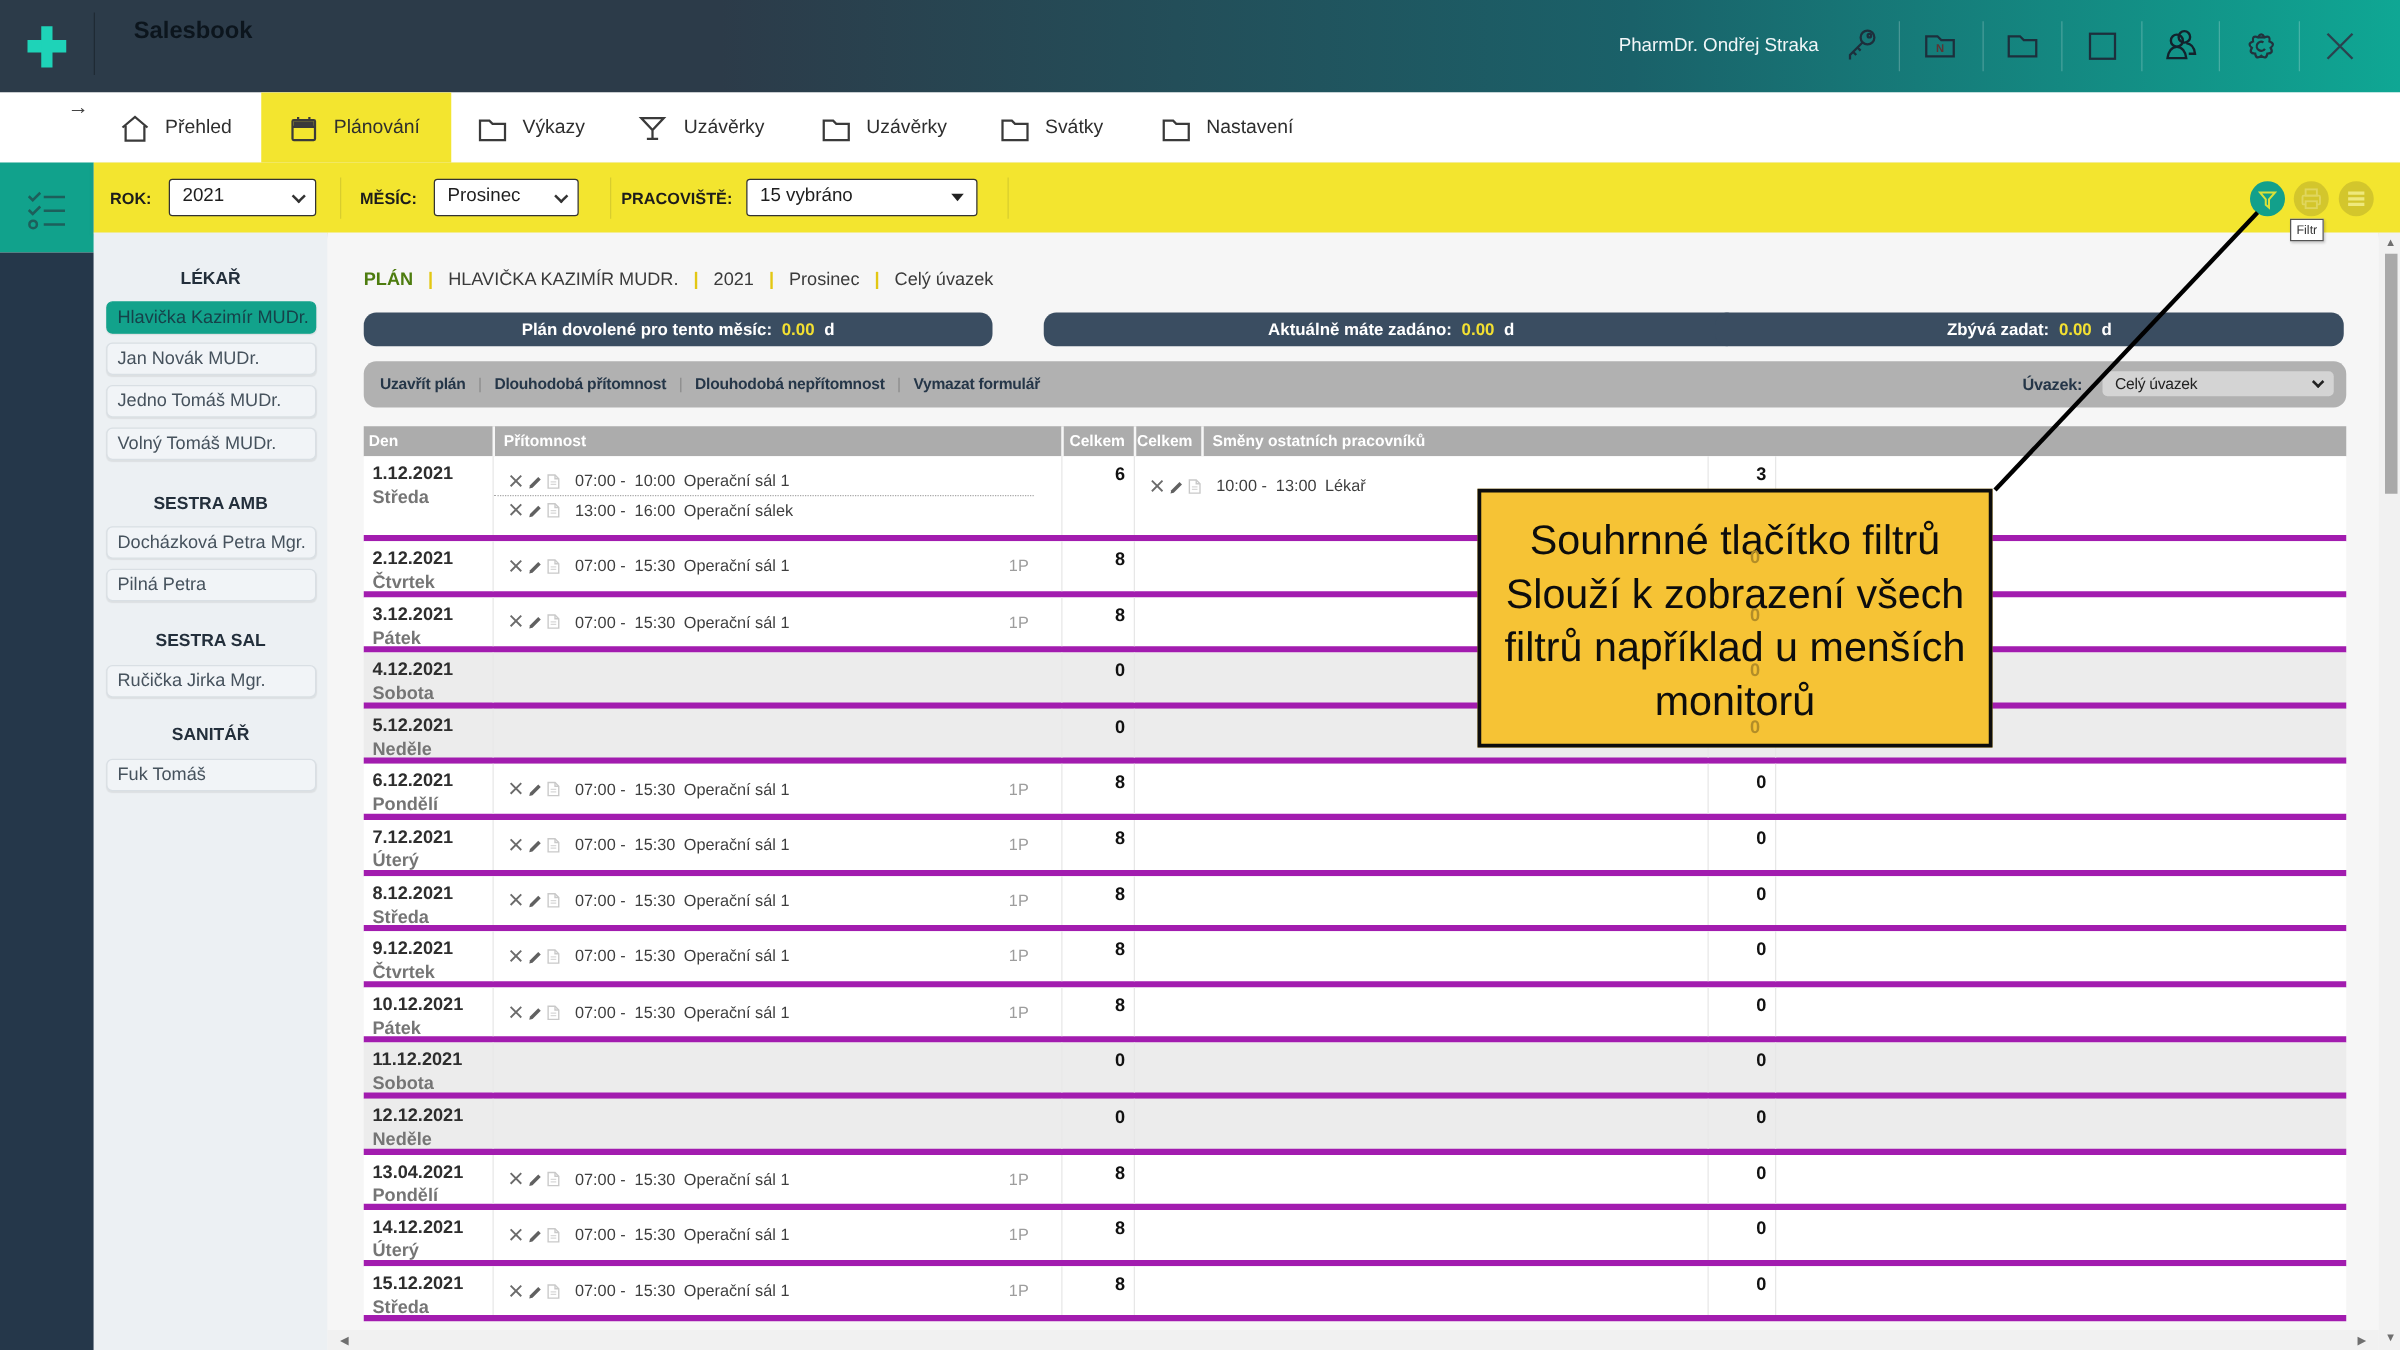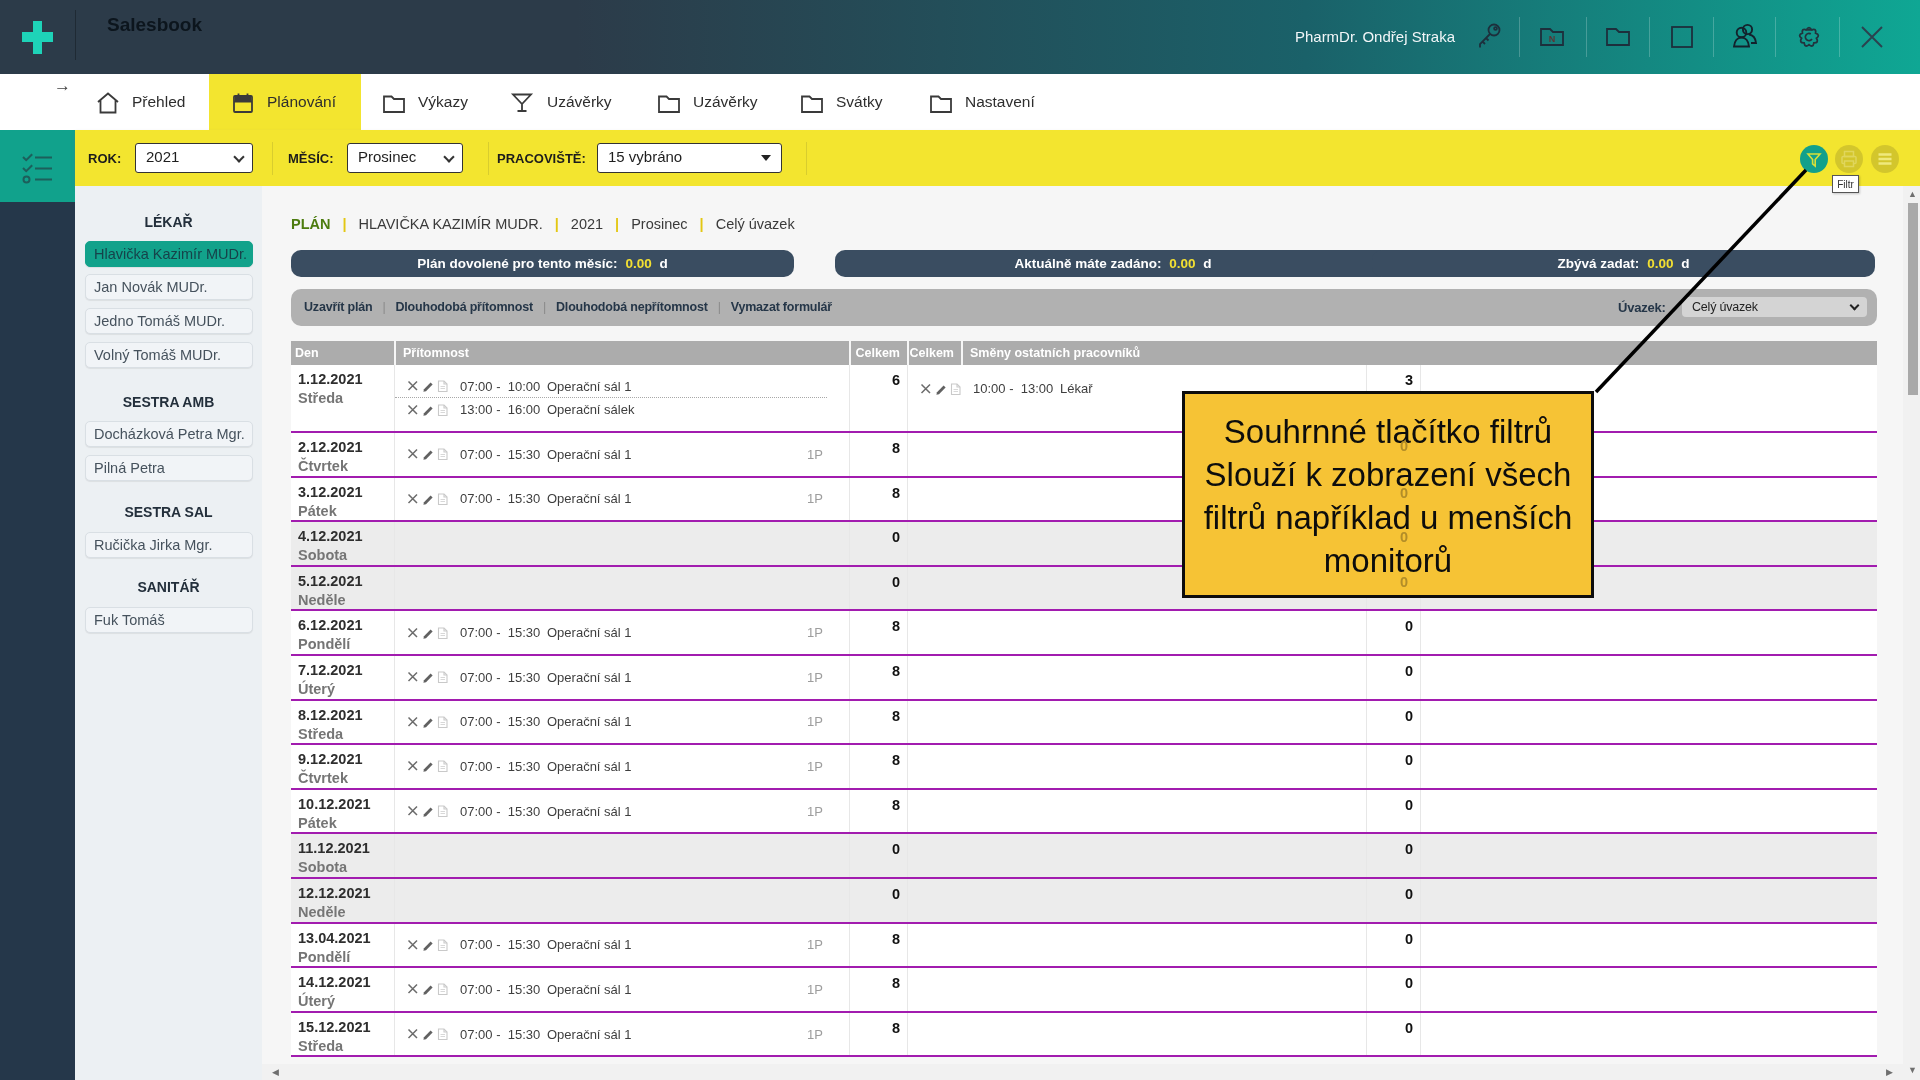--- a/index.html
+++ b/index.html
@@ -66,21 +66,21 @@
 #uvsel { position:absolute; left:1391px; top:8px; width:185px; height:20px; background:#d4d4d4;
   border:none; border-radius:4px; font-weight:normal; font-size:12.5px; color:#222;
   line-height:20px; padding-left:10px; }
 
 
 #tbl { position:absolute; left:29px; top:155px; width:1586px; }
 #thead { height:24px; background:#acacac; color:#fff; font-size:12.5px; font-weight:bold; display:flex; }
 #thead .h { line-height:24px; padding-left:7px; border-left:2px solid #f6f6f6; white-space:nowrap; }
 #thead .h:first-child { border-left:none; padding-left:4px; }
 #thead .hr { text-align:right; padding-right:7px; padding-left:0; }
-.trow { display:flex; background:#fff; border-bottom:2px solid #a21caf; }
+.trow { display:flex; background:#fff; border-bottom:5px solid #a21caf; }
 .trow.wk { background:#ececec; }
 .c { height:100%; }
 .cd { width:103px; padding:6px 0 0 7px; }
 .cp { width:455px; border-left:1px solid #e7e7e7; }
 .ck { width:58px; border-left:1px solid #e7e7e7; text-align:right; padding:7px 7px 0 0;
   font-size:14.5px; font-weight:bold; color:#111; }
 .cn { width:459px; border-left:1px solid #e7e7e7; }
 .ck2 { width:54px; border-left:1px solid #e7e7e7; text-align:right; padding:7px 7px 0 0;
   font-size:14.5px; font-weight:bold; color:#111; }
 .cs { width:457px; border-left:1px solid #e7e7e7; }

